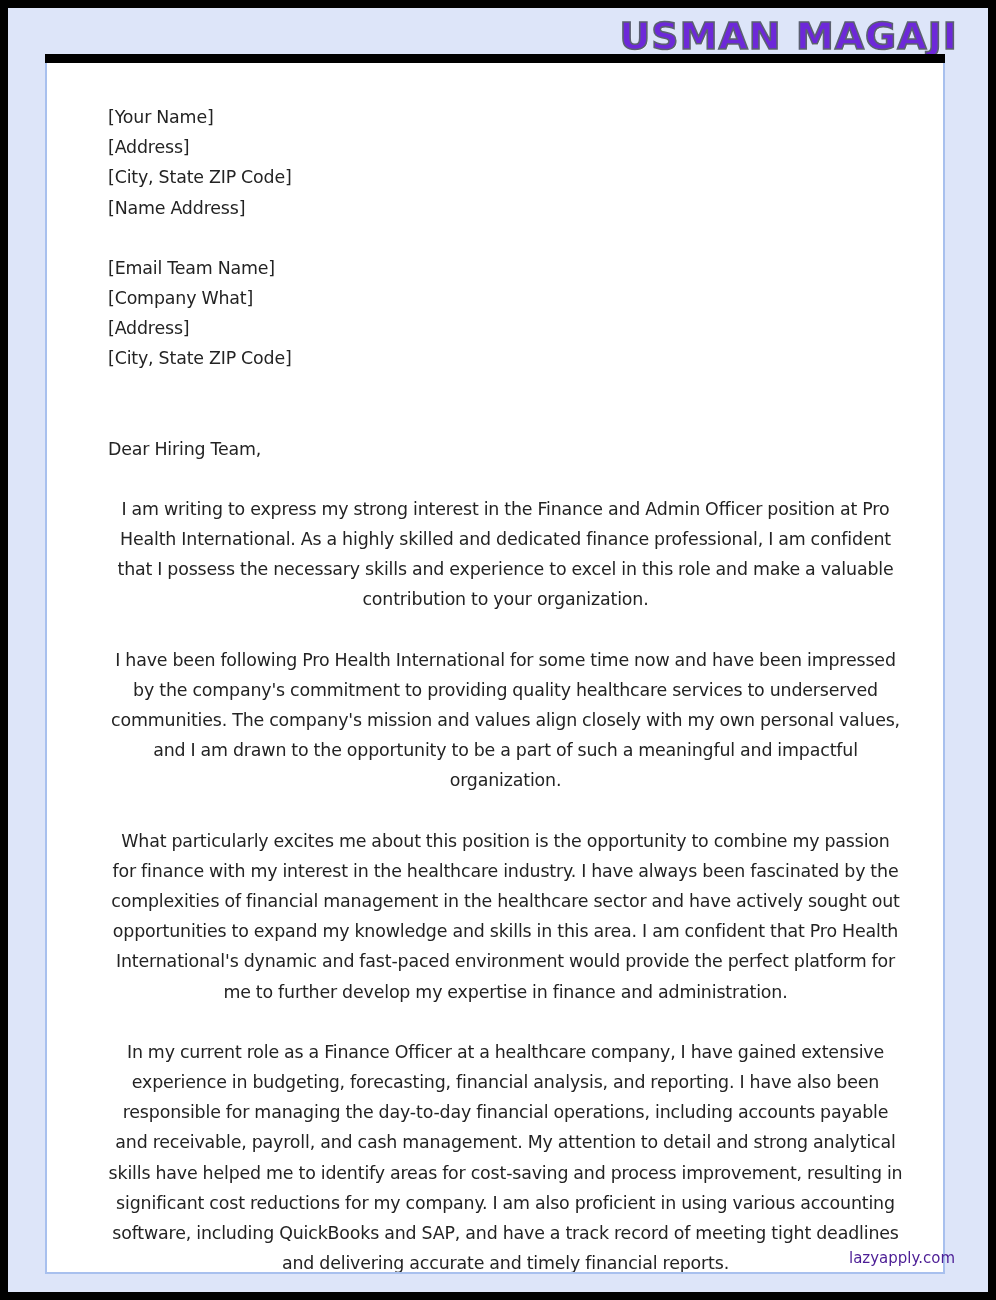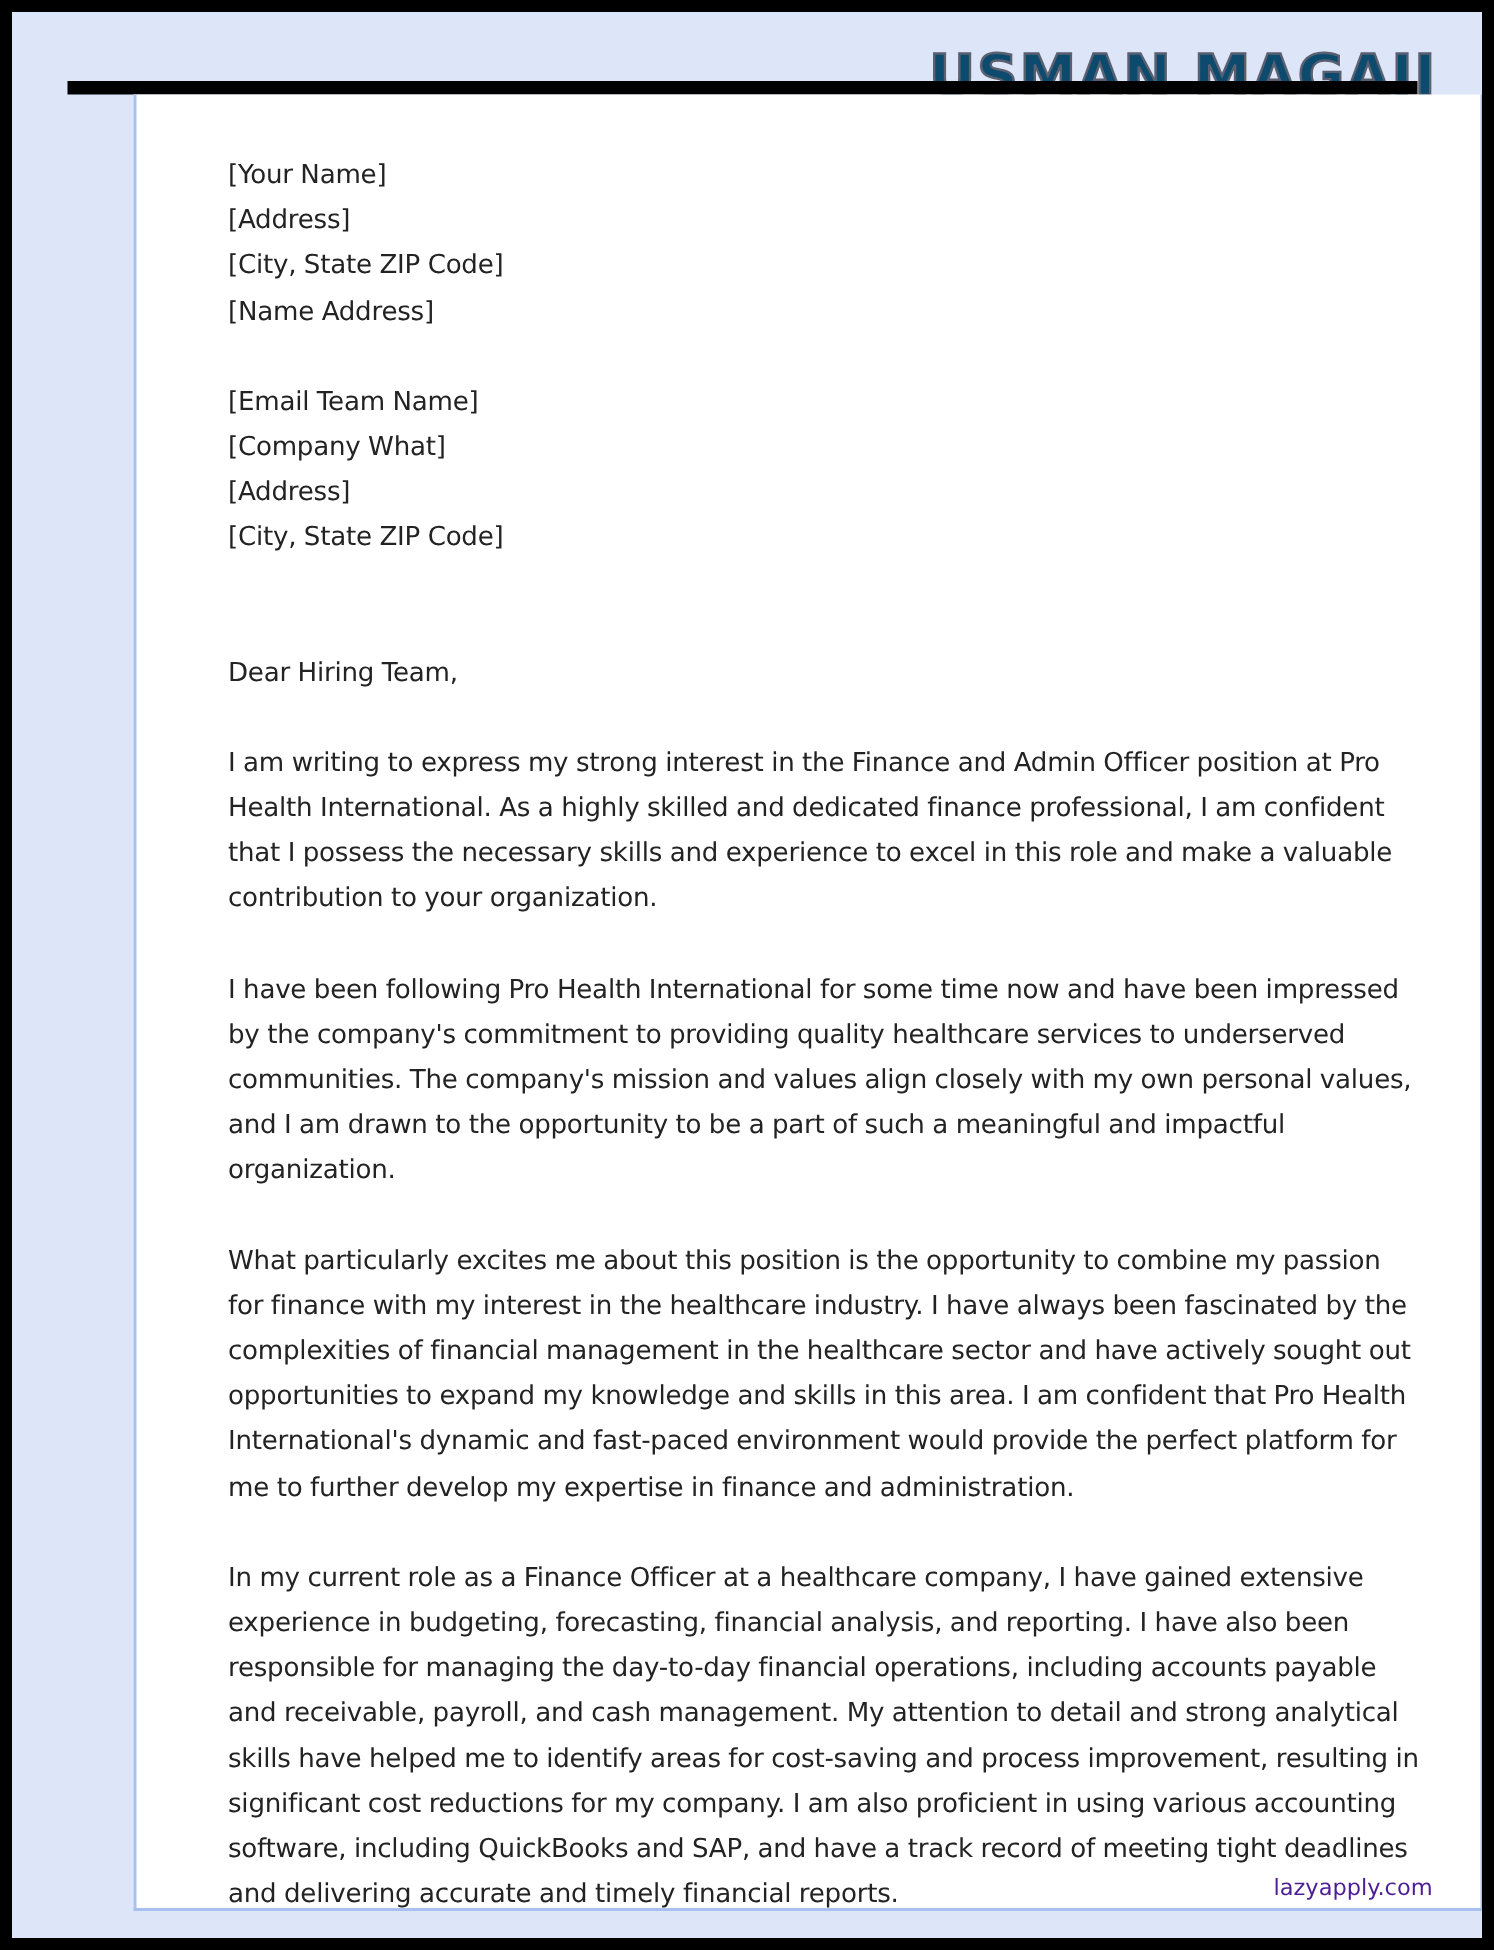--- a/index.html
+++ b/index.html
@@ -32,27 +32,27 @@
     width: 980px;
     height: 1284px;
     background: #dde5f9;
     overflow: hidden;
   }
 
   
   #header-title {
     position: absolute;
     right: 30px;
-    top: 22px;
+    top: 8px;
     font-family: "DejaVu Sans", sans-serif;
     font-size: 38px;
     font-weight: 700;
     letter-spacing: 1px;
     line-height: 40px;
-    color: #0c4a6e;
+    color: #6d28d9;
     -webkit-text-stroke: 1.6px #5a6070;
     text-shadow: 1px 1px 0 #ffffff;
     white-space: nowrap;
   }
 
   
   #header-rule {
     position: absolute;
     left: 37px;
     top: 46px;
@@ -67,42 +67,41 @@
     left: 37px;
     top: 55px;
     width: 900px;
     height: 1211px;
     background: #ffffff;
     border-left: 2px solid #a8c0ee;
     border-right: 2px solid #a8c0ee;
     border-bottom: 2px solid #a8c0ee;
     box-sizing: border-box;
     overflow: hidden;
-    margin-left: 44px;
   }
 
   #page-body {
     position: absolute;
     left: 61px;
     top: 39px;
     width: 795px;
   }
 
   .doc-line, .doc-para {
     font-family: "DejaVu Sans", sans-serif;
     font-size: 17.4px;
     line-height: 30.2px;
     color: #232323;
     letter-spacing: -0.15px;
     margin: 0;
     word-spacing: -0.3px;
   }
 
   .doc-para {
-    text-align: left;
+    text-align: center;
   }
 
   .block-gap {
     height: 30px;
   }
 
   .para-gap {
     height: 30px;
   }
 

